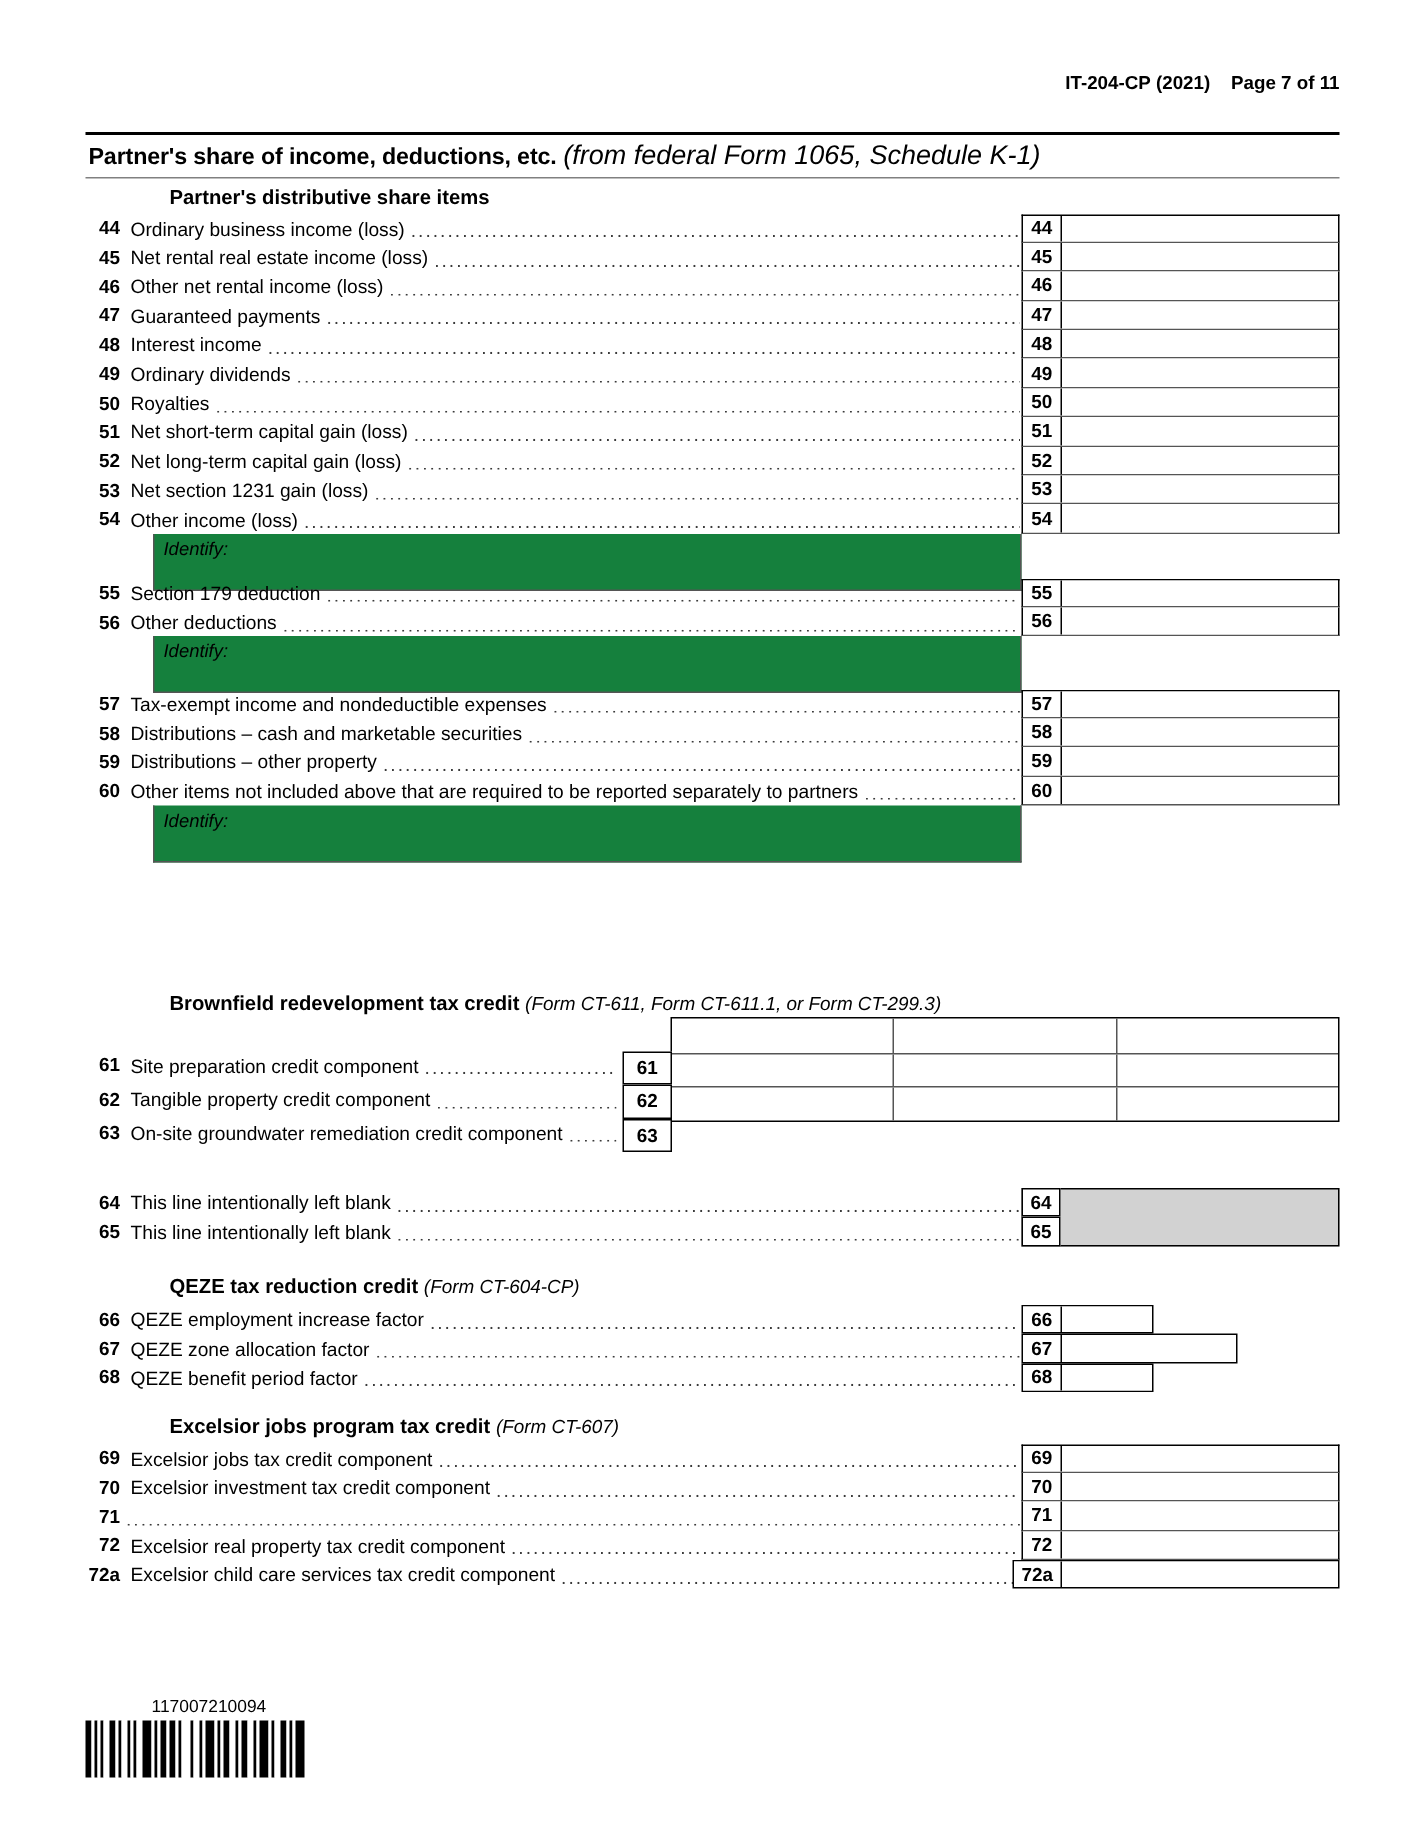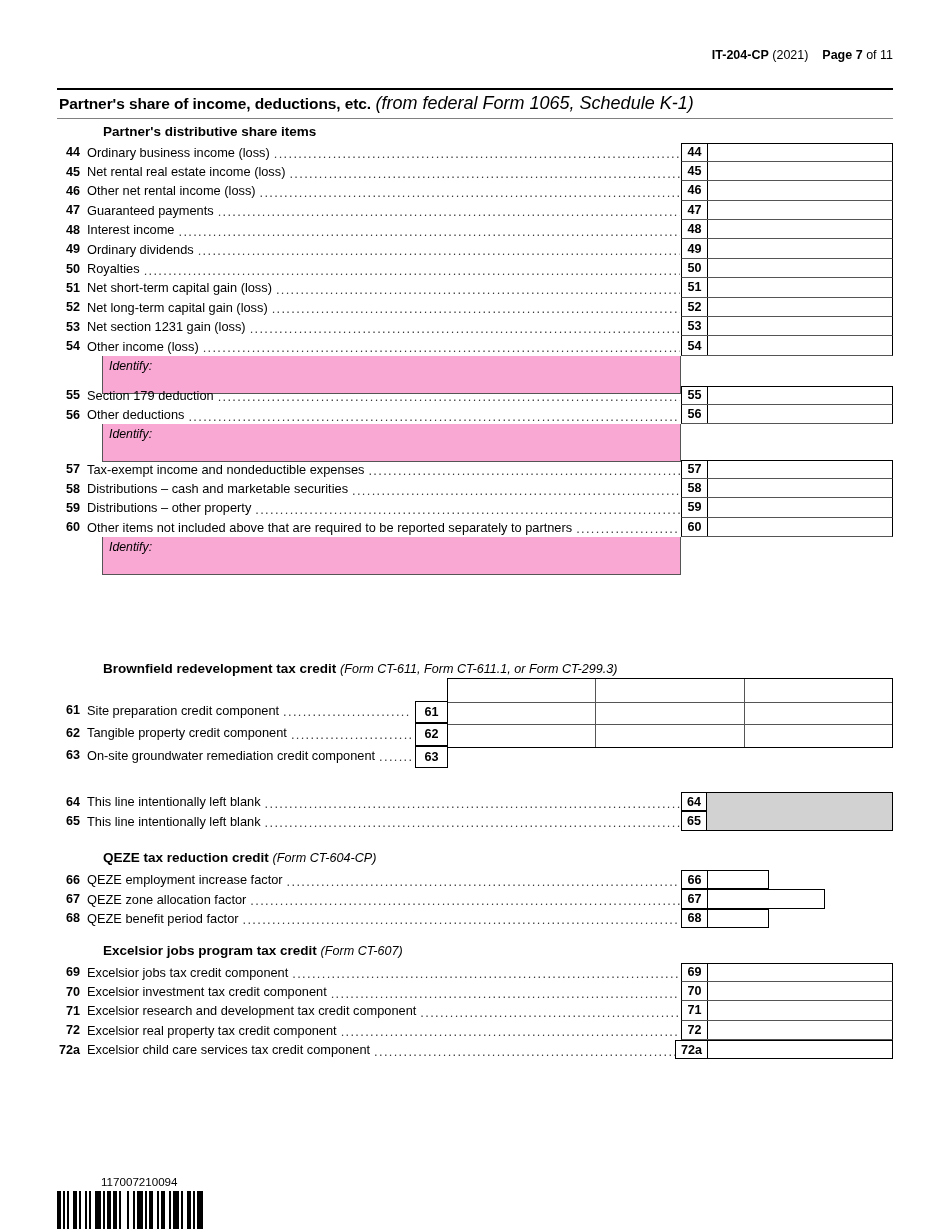--- a/index.html
+++ b/index.html
@@ -21,21 +21,21 @@
 
   
   .pg-header {
     position: absolute;
     top: 48px;
     right: 57px;
     font-size: 12.5px;
     white-space: nowrap;
   }
   .pg-header .b { font-weight: bold; }
-  .pg-header .n { font-weight: normal; }
+  .pg-header .n { font-weight: bold; }
 
   
   .section-band {
     position: absolute;
     left: 57px;
     width: 836px;
     border-top: 2.4px solid #000;
     border-bottom: 1.2px solid #808080;
     padding: 3px 0 4px 2px;
     box-sizing: border-box;
@@ -47,21 +47,21 @@
     margin-top: 28px;
   }
   .section-band .t2 {
     font-size: 18px;
     font-style: italic;
     font-weight: normal;
   }
 
   .sub-head {
     position: absolute;
-    left: 57px;
+    left: 67px;
     font-size: 13.5px;
     font-weight: bold;
     white-space: nowrap;
     padding-left: 46px;
   }
   .sub-head .ital {
     font-style: italic;
     font-weight: normal;
     font-size: 12.6px;
   }
@@ -155,21 +155,21 @@
   .sbox.wide-num .boxnum { flex: 0 0 32px; }
 
   
   .identify-box {
     position: absolute;
     left: 102px;
     width: 579px;
     box-sizing: border-box;
     border: 1.3px solid #555;
     border-top: none;
-    background: #f9a8d4;
+    background: #15803d;
   }
   .identify-box .ilab {
     font-size: 12.3px;
     font-style: italic;
     padding: 3px 0 0 6px;
   }
 
   
   .bf-table {
     position: absolute;
@@ -244,21 +244,20 @@
     align-items: center;
     justify-content: center;
     z-index: 4;
   }
 
   
   .barcode-wrap {
     position: absolute;
     left: 57px;
     top: 1131px;
-    margin-top: 44px;
   }
   .barcode-num {
     font-size: 11.6px;
     margin-left: 44px;
     margin-bottom: 3px;
   }
   .barcode-bars {
     display: flex;
     align-items: flex-end;
     height: 38px;
@@ -574,21 +573,20 @@
     <span class="rlabel">Excelsior jobs tax credit component</span>
     <span class="leader"></span>
   </div>
   <div class="row" style="left:60px; top:981.9px; width:624px;">
     <span class="rnum" style="width:20px;">70</span>
     <span class="rlabel">Excelsior investment tax credit component</span>
     <span class="leader"></span>
   </div>
   <div class="row" style="left:60px; top:1001.3px; width:624px;">
     <span class="rnum" style="width:20px;">71</span>
-    <span class="rlabel">Excelsior research and development tax credit component</span>
     <span class="leader"></span>
   </div>
   <div class="row" style="left:60px; top:1020.7px; width:624px;">
     <span class="rnum" style="width:20px;">72</span>
     <span class="rlabel">Excelsior real property tax credit component</span>
     <span class="leader"></span>
   </div>
   <div class="row" style="left:54px; top:1040.1px; width:630px;">
     <span class="rnum" style="width:26px;">72a</span>
     <span class="rlabel">Excelsior child care services tax credit component</span>

